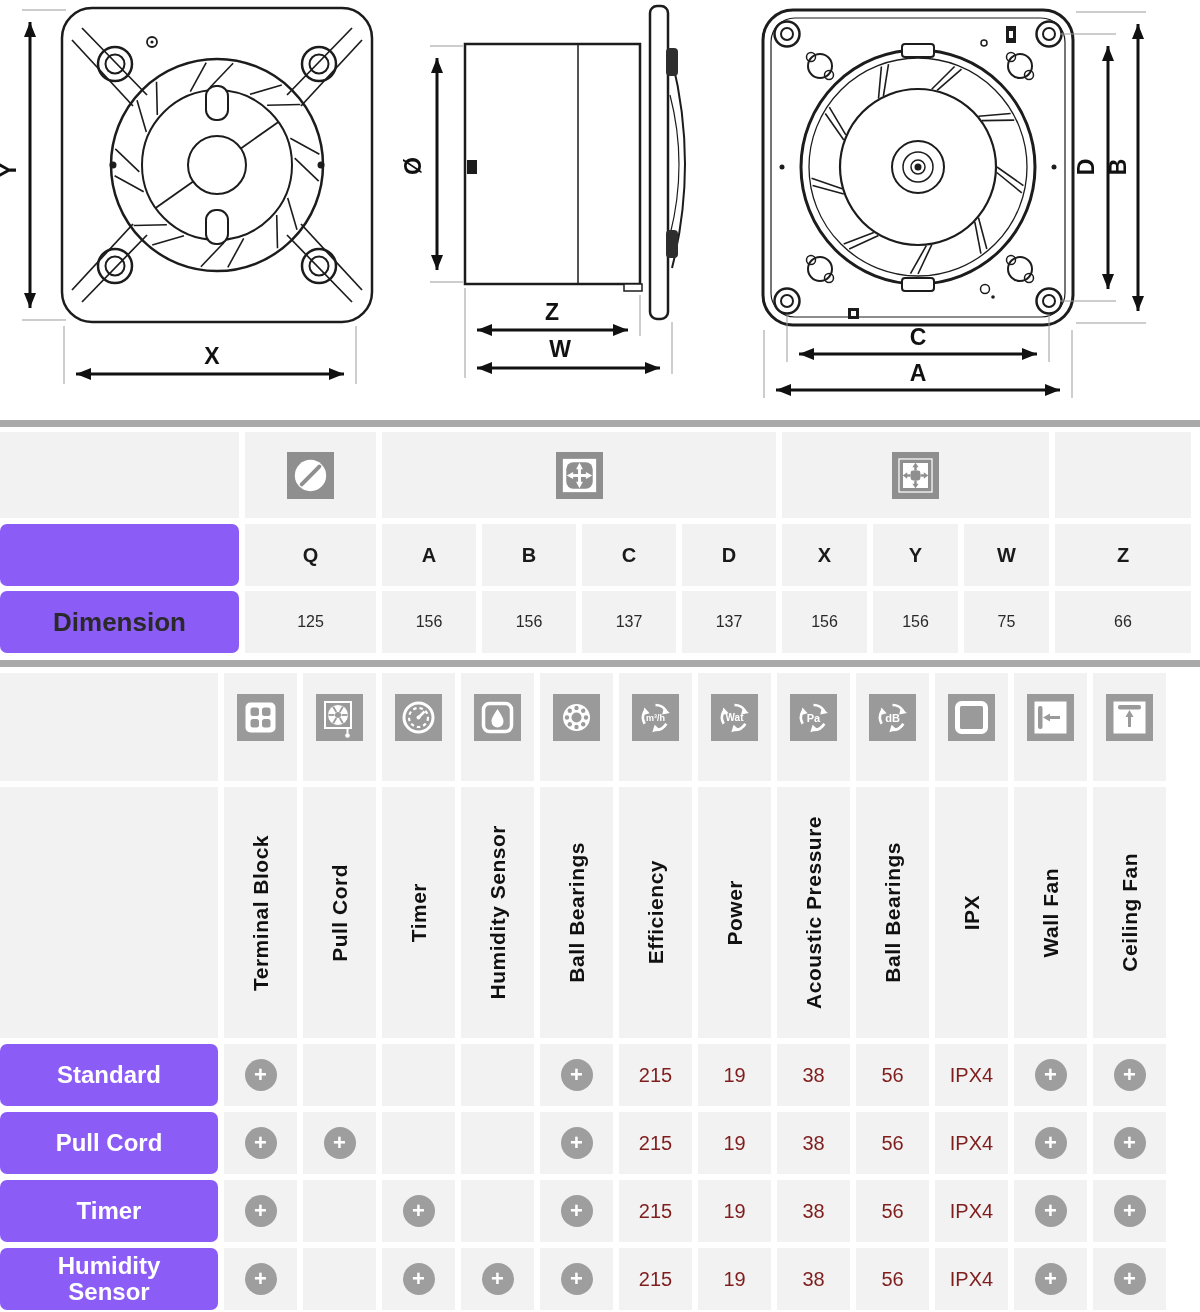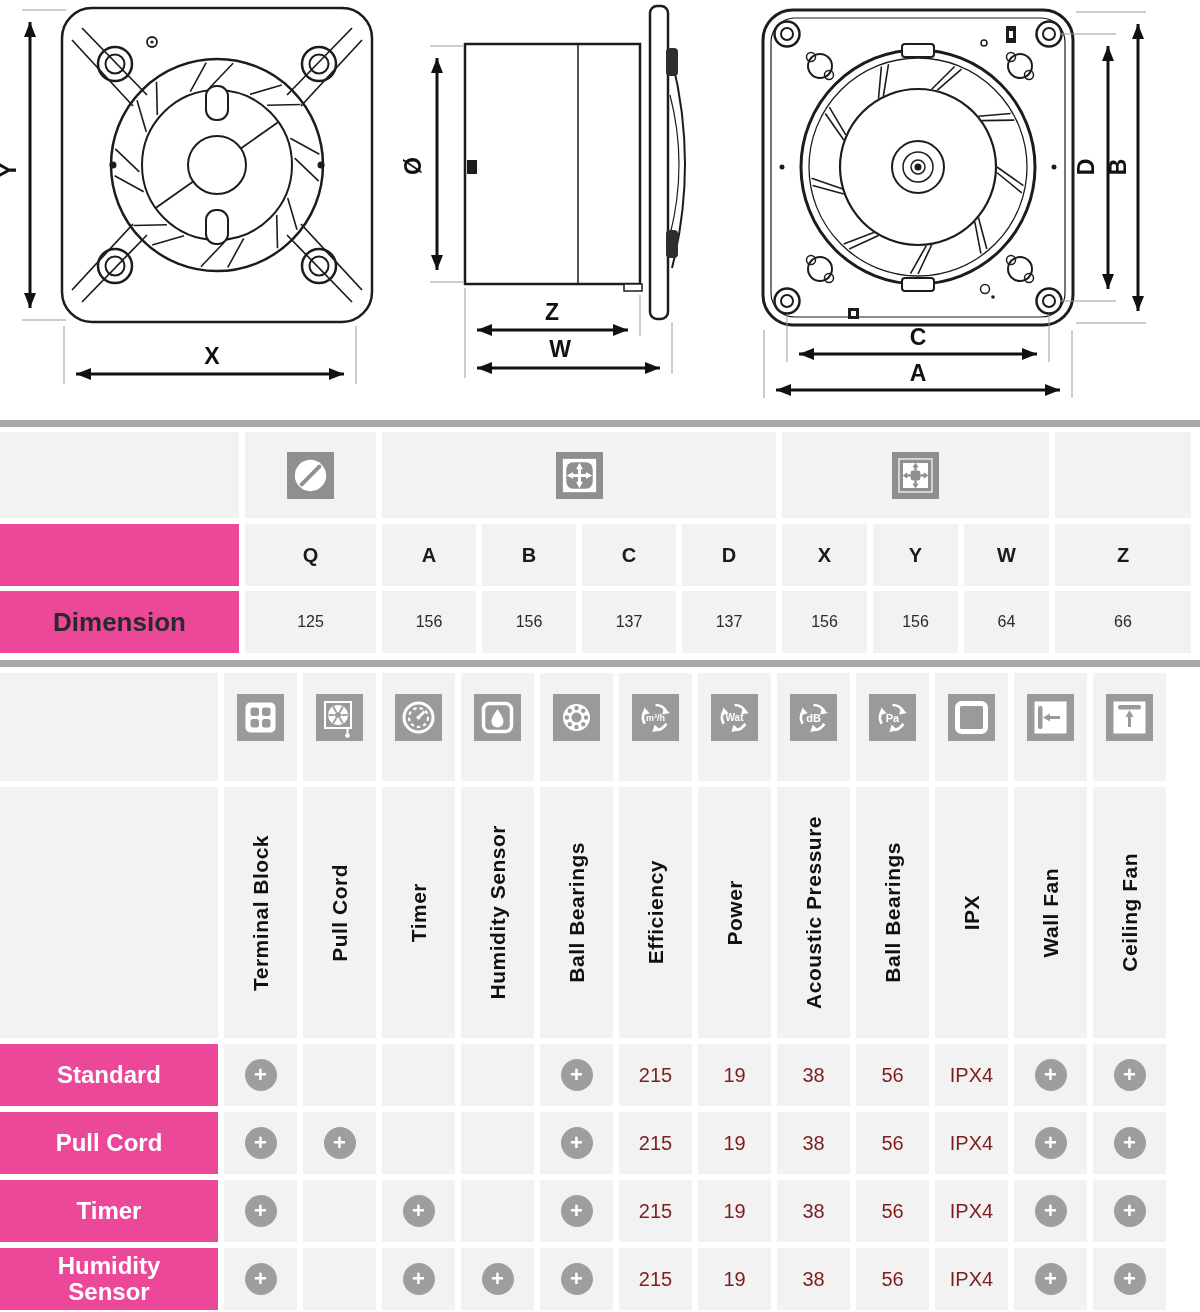--- a/index.html
+++ b/index.html
@@ -5,22 +5,22 @@
   html,body{margin:0;padding:0;background:#fff;}
   .page{width:1200px;height:1312px;background:#fff;position:relative;overflow:hidden;
         font-family:"Liberation Sans",sans-serif;}
   .divider{height:7px;background:#a9a9a9;}
   svg{display:block;}
 
   
   .trow{display:flex;}
   .trow > div{margin-right:6px;box-sizing:border-box;}
   .cellg{background:#f2f2f2;display:flex;align-items:center;justify-content:center;}
-  .cellb{background:#ec4899;display:flex;align-items:center;justify-content:center;
-         color:#fff;font-weight:bold;text-align:center;}
+  .cellb{background:#8b5cf6;display:flex;align-items:center;justify-content:center;
+         color:#fff;font-weight:bold;text-align:center;border-radius:7px;}
 
   
   .dim-iconrow{margin-top:5px;}
   .dim-iconrow > div{height:86px;}
   .dim-letterrow{margin-top:6px;}
   .dim-letterrow > div{height:62px;font-weight:bold;font-size:20px;color:#1a1a1a;}
   .dim-valuerow{margin-top:5px;}
   .dim-valuerow > div{height:62px;font-size:16px;color:#2a2a2a;}
   .w-label{width:239px;}
   .w-q{width:131px;}
@@ -323,21 +323,21 @@
 
     <div class="trow dim-valuerow">
       <div class="cellb w-label">Dimension</div>
       <div class="cellg w-q">125</div>
       <div class="cellg w-abcd">156</div>
       <div class="cellg w-abcd">156</div>
       <div class="cellg w-abcd">137</div>
       <div class="cellg w-abcd">137</div>
       <div class="cellg w-xyw">156</div>
       <div class="cellg w-xyw">156</div>
-      <div class="cellg w-xyw">64</div>
+      <div class="cellg w-xyw">75</div>
       <div class="cellg w-z">66</div>
     </div>
   </div>
 
   <div class="divider ftable"></div>
 
   <div>
 
     <div class="trow f-iconrow">
       <div class="cellg fw-label"></div>
@@ -453,41 +453,41 @@
               </g>
             <g transform="rotate(120 23.5 23.5)">
                 <path d="M23.5,11 A12.5,12.5 0 0 1 34.2,17" stroke="#fff" stroke-width="2.6" fill="none"></path>
                <polygon points="31.8,13.4 37.8,18.9 30.2,20.6" fill="#fff"></polygon>
               </g>
             <g transform="rotate(240 23.5 23.5)">
                 <path d="M23.5,11 A12.5,12.5 0 0 1 34.2,17" stroke="#fff" stroke-width="2.6" fill="none"></path>
                <polygon points="31.8,13.4 37.8,18.9 30.2,20.6" fill="#fff"></polygon>
               </g>
           </g>
-          <text x="23.5" y="27.5" text-anchor="middle" font-size="11" font-weight="bold" fill="#fff">dB</text>
+          <text x="23.5" y="27.5" text-anchor="middle" font-size="11" font-weight="bold" fill="#fff">Pa</text>
         </svg>
       </div>
       <div class="cellg fw-col">
         <svg class="icon-sq" viewBox="0 0 47 47">
           <rect width="47" height="47" fill="#9a9a9a"></rect>
           <g>
             <g>
                 <path d="M23.5,11 A12.5,12.5 0 0 1 34.2,17" stroke="#fff" stroke-width="2.6" fill="none"></path>
                <polygon points="31.8,13.4 37.8,18.9 30.2,20.6" fill="#fff"></polygon>
               </g>
             <g transform="rotate(120 23.5 23.5)">
                 <path d="M23.5,11 A12.5,12.5 0 0 1 34.2,17" stroke="#fff" stroke-width="2.6" fill="none"></path>
                <polygon points="31.8,13.4 37.8,18.9 30.2,20.6" fill="#fff"></polygon>
               </g>
             <g transform="rotate(240 23.5 23.5)">
                 <path d="M23.5,11 A12.5,12.5 0 0 1 34.2,17" stroke="#fff" stroke-width="2.6" fill="none"></path>
                <polygon points="31.8,13.4 37.8,18.9 30.2,20.6" fill="#fff"></polygon>
               </g>
           </g>
-          <text x="23.5" y="27.5" text-anchor="middle" font-size="11" font-weight="bold" fill="#fff">Pa</text>
+          <text x="23.5" y="27.5" text-anchor="middle" font-size="11" font-weight="bold" fill="#fff">dB</text>
         </svg>
       </div>
       <div class="cellg fw-col">
         <svg class="icon-sq" viewBox="0 0 47 47">
           <rect width="47" height="47" fill="#9a9a9a"></rect>
           <rect x="9.5" y="9.5" width="28" height="28" rx="4" fill="none" stroke="#fff" stroke-width="5"></rect>
         </svg>
       </div>
       <div class="cellg fw-col">
         <svg class="icon-sq" viewBox="0 0 47 47">

